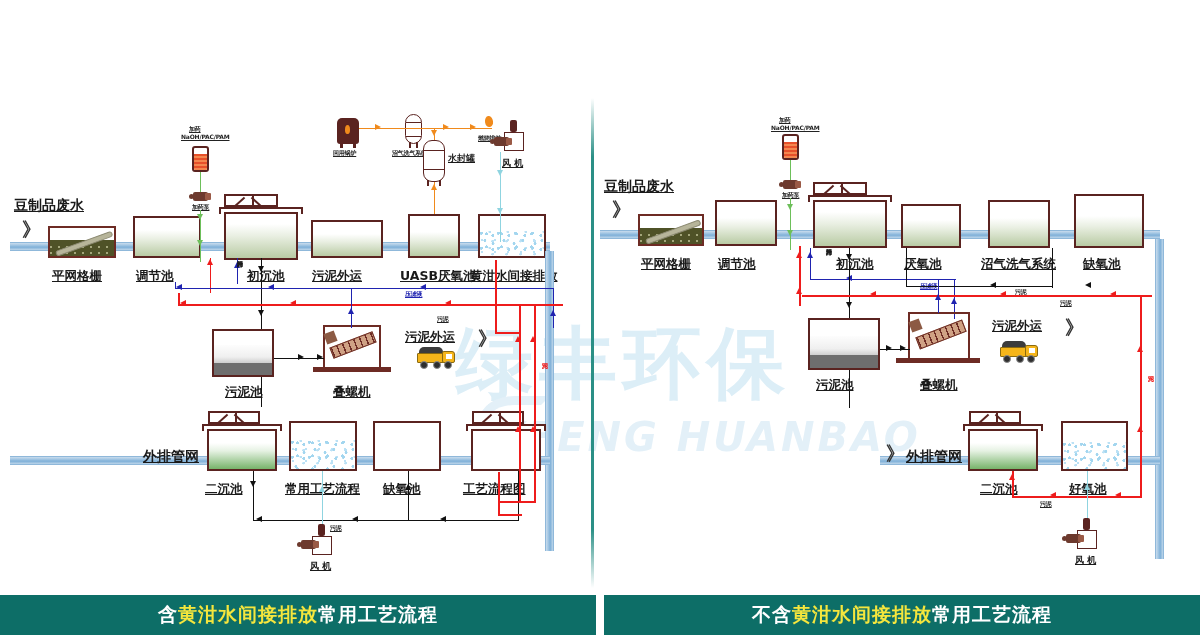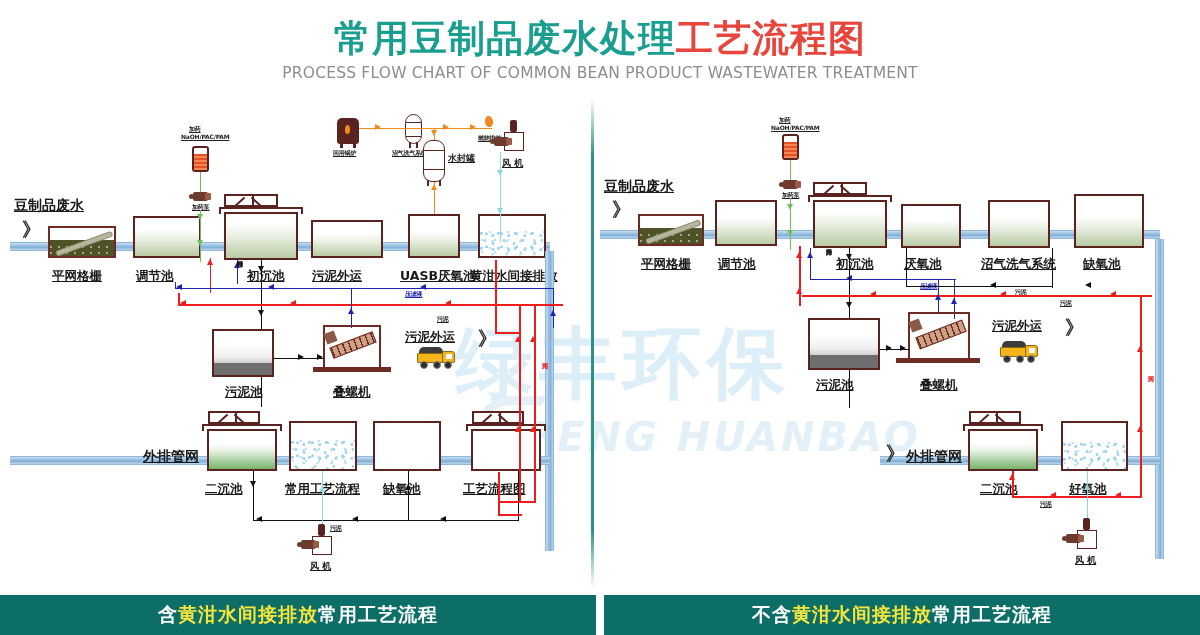--- a/index.html
+++ b/index.html
@@ -169,22 +169,20 @@
           font-size:19px; font-weight:bold; letter-spacing:1px; white-space:nowrap; }
   .fgap { width:8px; background:#ffffff; }
   .f-y { color:#f5e63d; } .f-w { color:#ffffff; }
 </style>
 </head>
 <body>
 
 <div id="root">
 
   <div class="header">
-    <div class="title"><span class="t-teal">常用豆制品废水处理</span><span class="t-red">工艺流程图</span></div>
-    <div class="subtitle">PROCESS FLOW CHART OF COMMON BEAN PRODUCT WASTEWATER TREATMENT</div>
   </div>
 
   <div class="canvas">
 
     <div class="wm wm-cn">绿丰环保</div>
     <div class="wm wm-en">LVFENG HUANBAO</div>
     <div class="wm wm-leaf"></div>
 
     <div>
 

